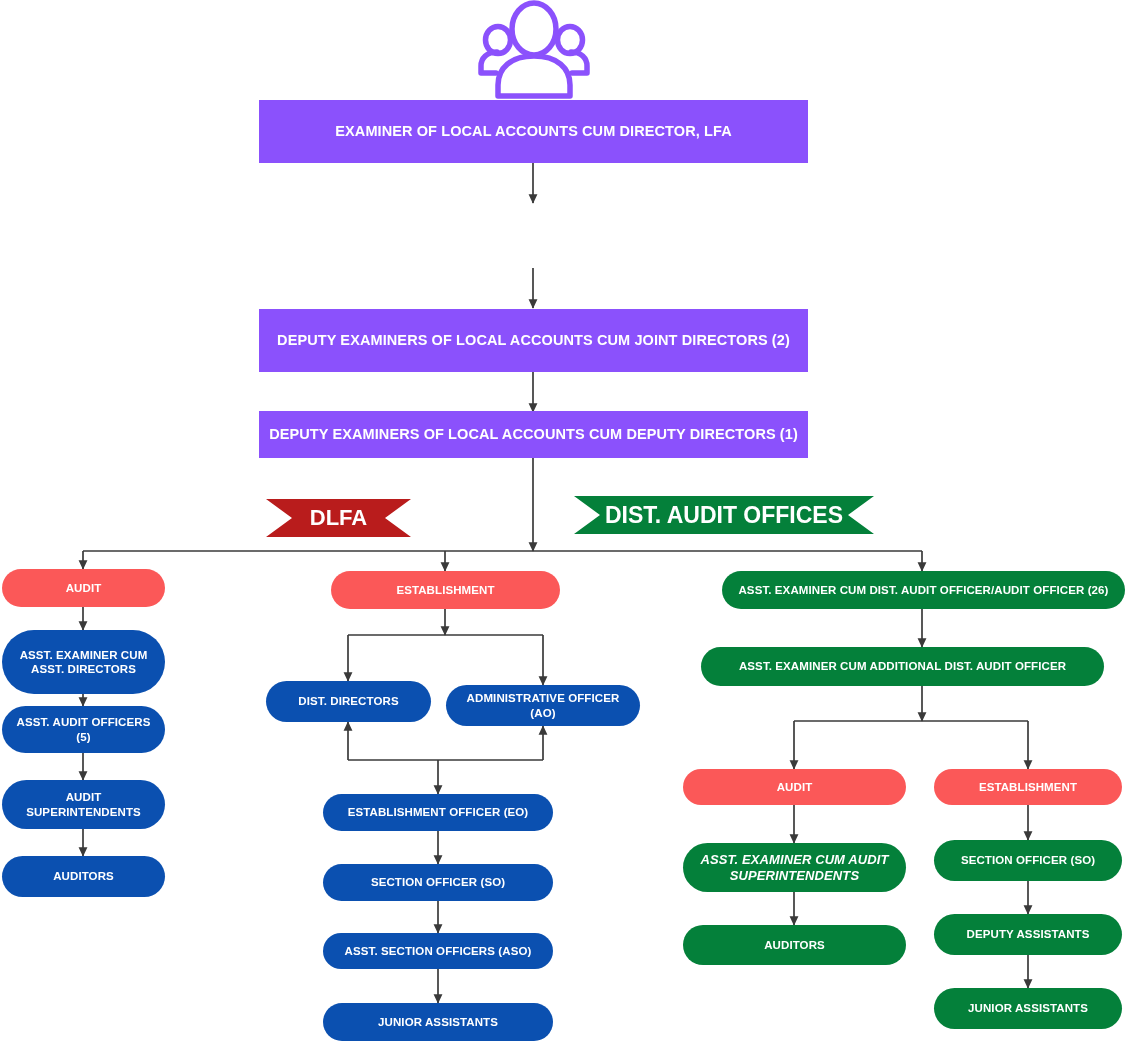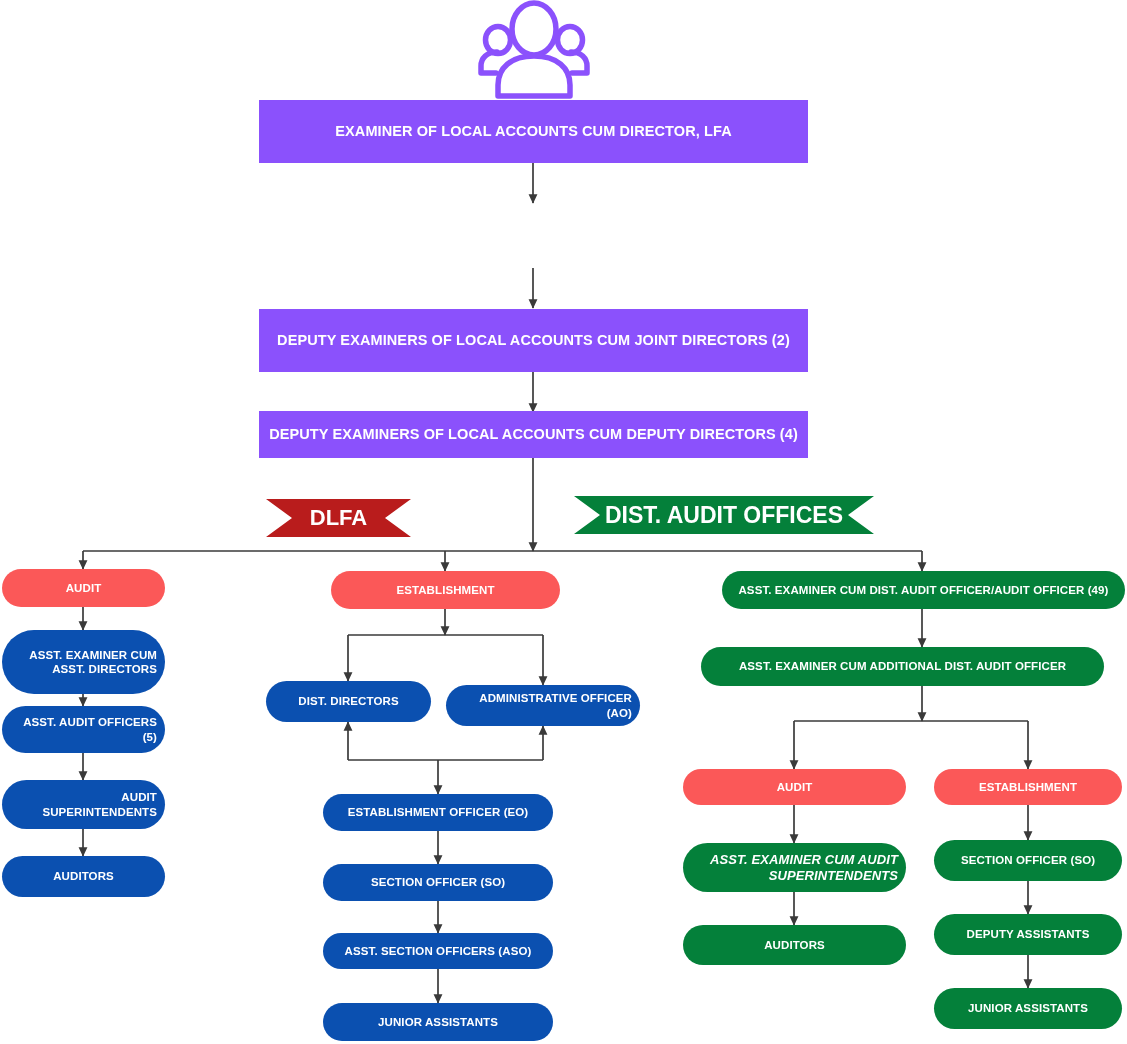--- a/index.html
+++ b/index.html
@@ -26,21 +26,21 @@
     width: 1127px;
     height: 1044px;
     pointer-events: none;
   }
   .node {
     position: absolute;
     box-sizing: border-box;
     display: flex;
     align-items: center;
     justify-content: center;
-    text-align: right;
+    text-align: center;
     color: #ffffff;
     font-weight: bold;
     letter-spacing: 0.1px;
     line-height: 1.22;
     padding: 2px 8px;
   }
   
   .bar {
     background: #8B51FC;
     border-radius: 0;
@@ -179,21 +179,21 @@
       <ellipse cx="68" cy="29" rx="22" ry="26"></ellipse>
       <path d="M68,56 C45,56 32,68 32,85 L32,96 L104,96 L104,85 C104,68 91,56 68,56 Z"></path>
     </g>
   </svg>
 
   <div class="node bar" style="left:259px; top:100px; width:549px; height:63px;">EXAMINER OF LOCAL ACCOUNTS CUM DIRECTOR, LFA</div>
 
 
   <div class="node bar" style="left:259px; top:309px; width:549px; height:63px;">DEPUTY EXAMINERS OF LOCAL ACCOUNTS CUM JOINT DIRECTORS (2)</div>
 
-  <div class="node bar" style="left:259px; top:411px; width:549px; height:47px;">DEPUTY EXAMINERS OF LOCAL ACCOUNTS CUM DEPUTY DIRECTORS (4)</div>
+  <div class="node bar" style="left:259px; top:411px; width:549px; height:47px;">DEPUTY EXAMINERS OF LOCAL ACCOUNTS CUM DEPUTY DIRECTORS (1)</div>
 
   <div class="banner blue" style="left:266px; top:499px; width:145px; height:38px; font-size:22px;">DLFA</div>
 
   <div class="banner green" style="left:574px; top:496px; width:300px; height:38px; font-size:23px;">DIST. AUDIT OFFICES</div>
 
   <div class="node pill red" style="left:2px; top:569px; width:163px; height:38px; font-size:11.5px;">AUDIT</div>
 
   <div class="node pill blue" style="left:2px; top:630px; width:163px; height:64px; font-size:11.5px;">ASST. EXAMINER CUM ASST. DIRECTORS</div>
 
   <div class="node pill blue" style="left:2px; top:706px; width:163px; height:47px; font-size:11.5px;">ASST. AUDIT OFFICERS (5)</div>
@@ -209,21 +209,21 @@
   <div class="node pill blue" style="left:446px; top:685px; width:194px; height:41px; font-size:11.5px;">ADMINISTRATIVE OFFICER (AO)</div>
 
   <div class="node pill blue" style="left:323px; top:794px; width:230px; height:37px; font-size:11.5px;">ESTABLISHMENT OFFICER (EO)</div>
 
   <div class="node pill blue" style="left:323px; top:864px; width:230px; height:37px; font-size:11.5px;">SECTION OFFICER (SO)</div>
 
   <div class="node pill blue" style="left:323px; top:933px; width:230px; height:36px; font-size:11.5px;">ASST. SECTION OFFICERS (ASO)</div>
 
   <div class="node pill blue" style="left:323px; top:1003px; width:230px; height:38px; font-size:11.5px;">JUNIOR ASSISTANTS</div>
 
-  <div class="node pill green" style="left:722px; top:571px; width:403px; height:38px; font-size:11.5px;">ASST. EXAMINER CUM DIST. AUDIT OFFICER/AUDIT OFFICER (49)</div>
+  <div class="node pill green" style="left:722px; top:571px; width:403px; height:38px; font-size:11.5px;">ASST. EXAMINER CUM DIST. AUDIT OFFICER/AUDIT OFFICER (26)</div>
 
   <div class="node pill green" style="left:701px; top:647px; width:403px; height:39px; font-size:11.5px;">ASST. EXAMINER CUM ADDITIONAL DIST. AUDIT OFFICER</div>
 
   <div class="node pill red" style="left:683px; top:769px; width:223px; height:36px; font-size:11.5px;">AUDIT</div>
 
   <div class="node pill green" style="left:683px; top:843px; width:223px; height:49px; font-size:13px;font-style:italic;">ASST. EXAMINER CUM AUDIT SUPERINTENDENTS</div>
 
   <div class="node pill green" style="left:683px; top:925px; width:223px; height:40px; font-size:11.5px;">AUDITORS</div>
 
   <div class="node pill red" style="left:934px; top:769px; width:188px; height:36px; font-size:11.5px;">ESTABLISHMENT</div>

